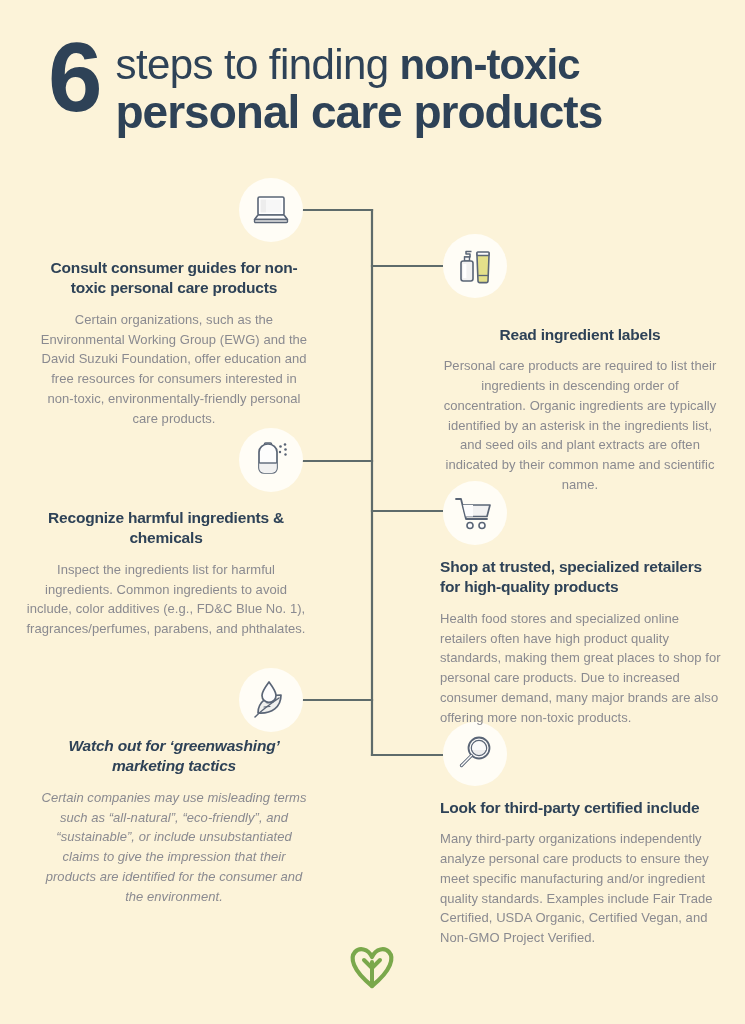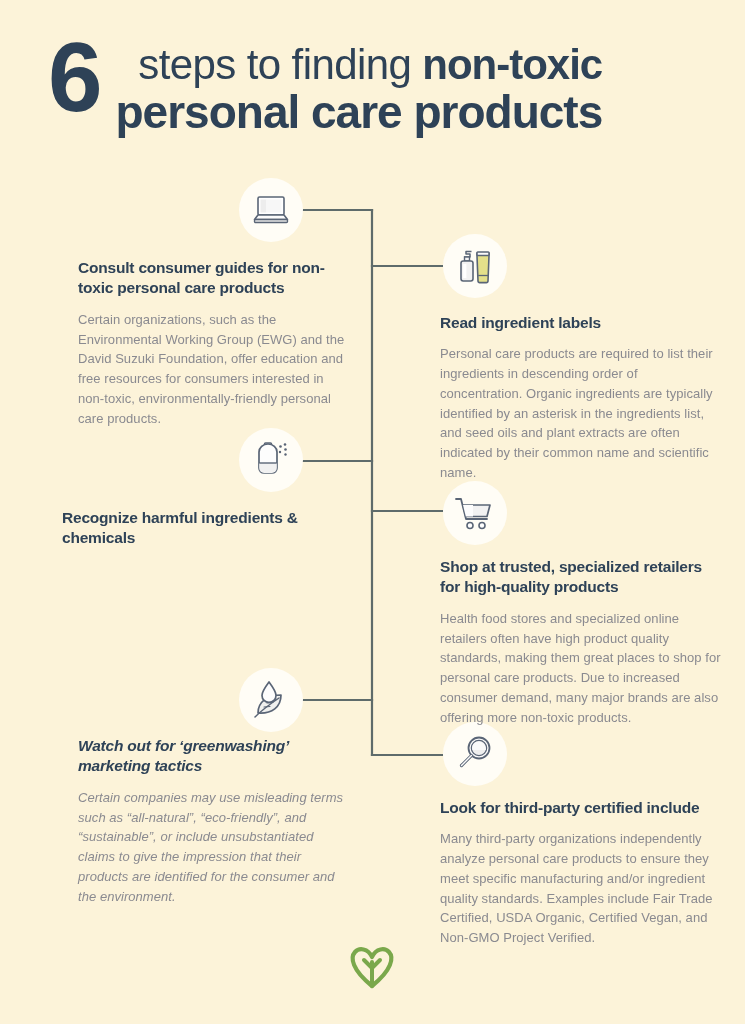--- a/index.html
+++ b/index.html
@@ -40,21 +40,20 @@
     font-size: 98px;
     line-height: 0.92;
     font-weight: bold;
     color: #2e4257;
     letter-spacing: -3px;
     margin-right: 16px;
     margin-top: 2px;
   }
   .title-block {
     padding-top: 12px;
-    text-align: right;
   }
   .title-line1 {
     font-size: 42px;
     line-height: 1.08;
     color: #2e4257;
     font-weight: 300;
     letter-spacing: -0.6px;
     white-space: nowrap;
   }
   .title-line1 .bold {
@@ -89,21 +88,21 @@
     display: flex;
     align-items: center;
     justify-content: center;
   }
   .icon-circle svg { display: block; }
 
   
   .step {
     position: absolute;
   }
-  .step-left  { text-align: left; margin-left: 40px; }
+  .step-left  { text-align: center; }
   .step-right { text-align: left; }
 
   .step-heading {
     color: #2e4257;
     font-weight: bold;
     font-size: 15.5px;
     line-height: 1.32;
     letter-spacing: -0.2px;
     margin-bottom: 11px;
   }
@@ -232,27 +231,28 @@
         <path d="M16.4,21.6 L6.5,31.5" stroke="#fbfbfb" stroke-width="1.4" stroke-linecap="round"></path>
       </svg>
     </span>
   </div>
 
   <div class="step step-left" style="left:38px; top:258px; width:272px;">
     <div class="step-heading">Consult consumer guides for non-toxic personal care products</div>
     <div class="step-body">Certain organizations, such as the Environmental Working Group (EWG) and the David Suzuki Foundation, offer education and free resources for consumers interested in non-toxic, environmentally-friendly personal care products.</div>
   </div>
 
-  <div class="step step-right" style="left:440px; top:313px; width:280px;">
+  <div class="step step-right" style="left:440px; top:325px; width:280px;text-align:center;">
     <div class="step-heading">Read ingredient labels</div>
     <div class="step-body">Personal care products are required to list their ingredients in descending order of concentration. Organic ingredients are typically identified by an asterisk in the ingredients list, and seed oils and plant extracts are often indicated by their common name and scientific name.</div>
   </div>
 
   <div class="step step-left" style="left:22px; top:508px; width:288px;">
     <div class="step-heading">Recognize harmful ingredients &amp; chemicals</div>
+    <div class="step-body">Inspect the ingredients list for harmful ingredients. Common ingredients to avoid include, color additives (e.g., FD&amp;C Blue No. 1), fragrances/perfumes, parabens, and phthalates.</div>
   </div>
 
   <div class="step step-right" style="left:440px; top:557px; width:282px;">
     <div class="step-heading">Shop at trusted, specialized retailers for high-quality products</div>
     <div class="step-body">Health food stores and specialized online retailers often have high product quality standards, making them great places to shop for personal care products. Due to increased consumer demand, many major brands are also offering more non-toxic products.</div>
   </div>
 
   <div class="step step-left" style="left:38px; top:736px; width:272px;font-style:italic;">
     <div class="step-heading">Watch out for ‘greenwashing’ marketing tactics</div>
     <div class="step-body">Certain companies may use misleading terms such as “all-natural”, “eco-friendly”, and “sustainable”, or include unsubstantiated claims to give the impression that their products are identified for the consumer and the environment.</div>

